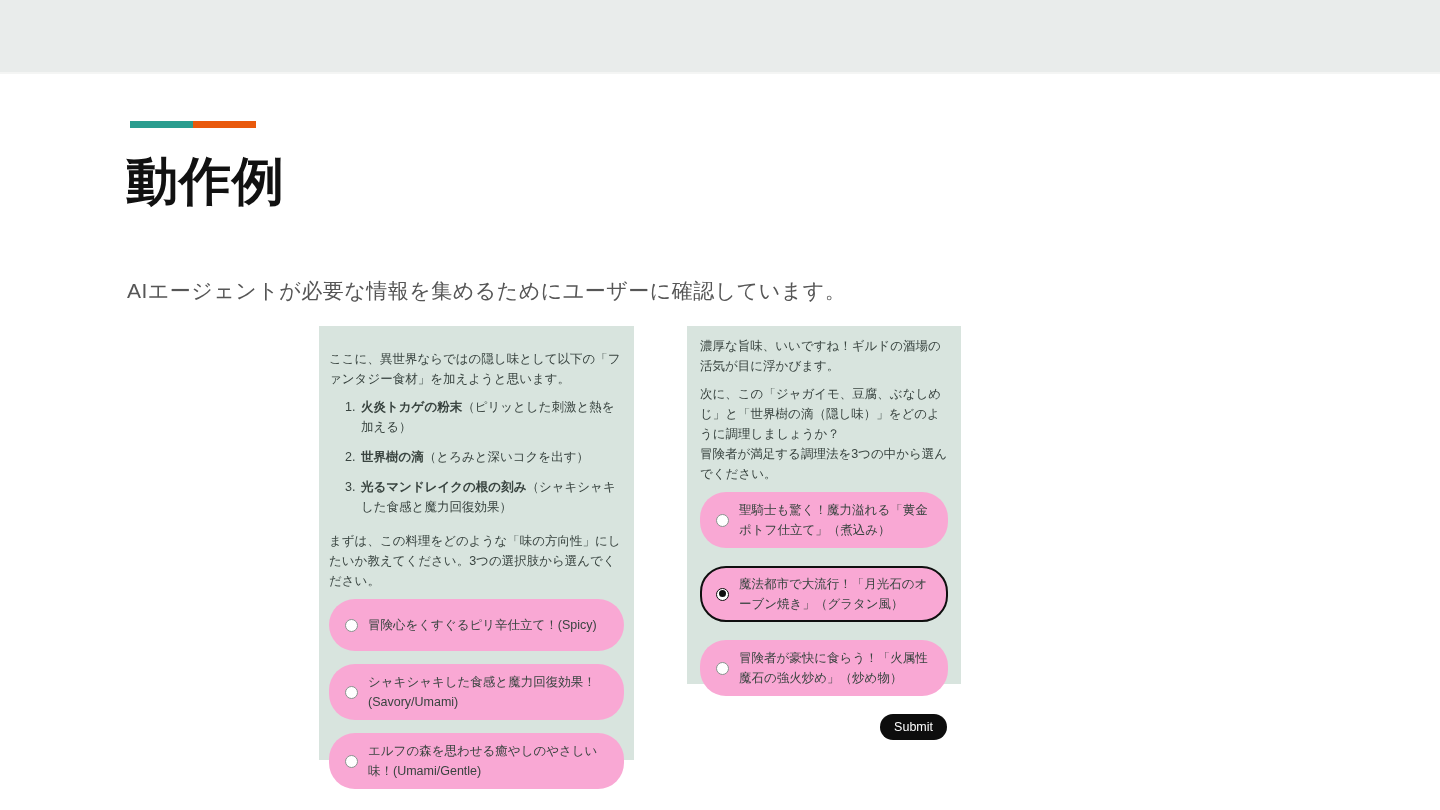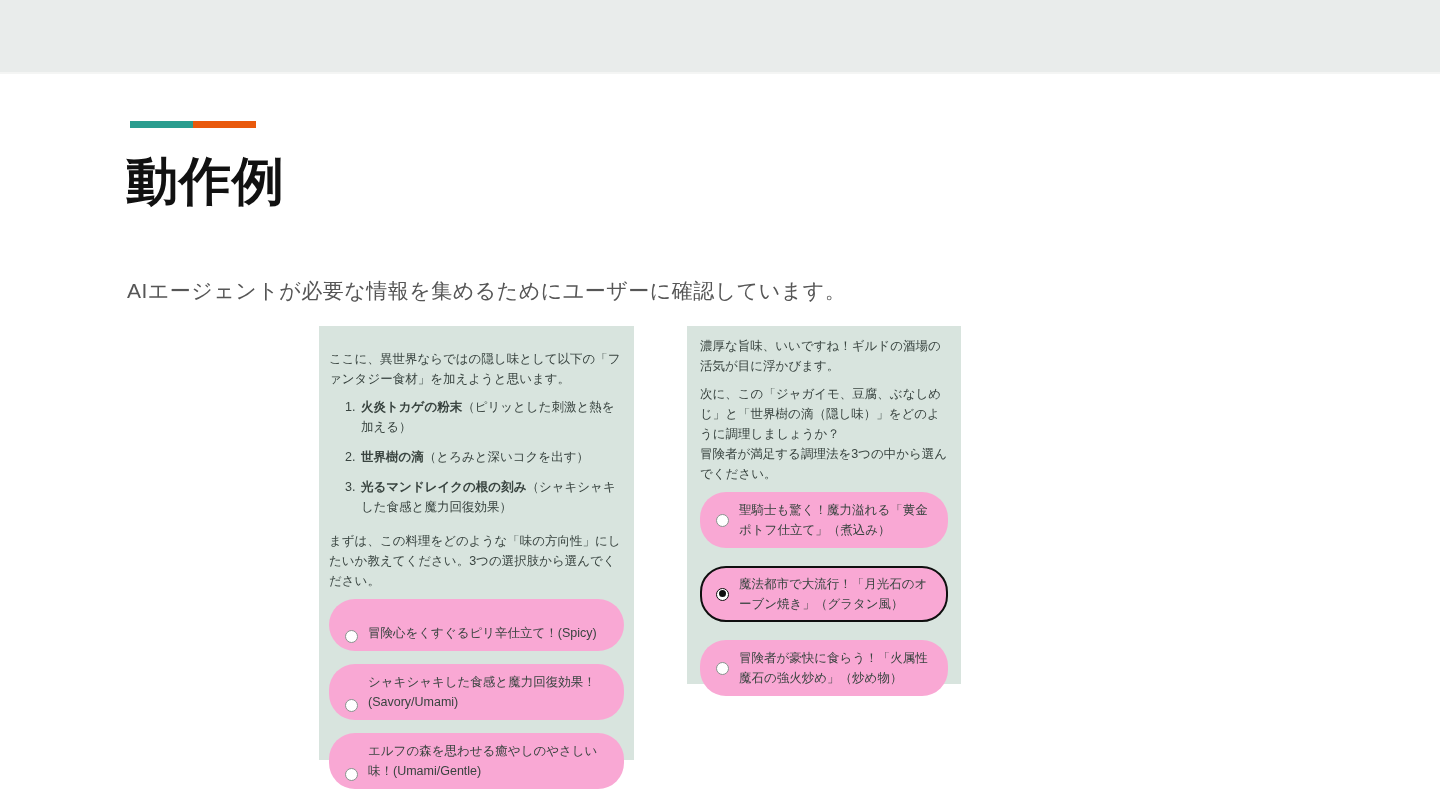--- a/index.html
+++ b/index.html
@@ -51,21 +51,21 @@
   .question { margin: 12px 0 16px 0; }
   .option-card {
     background: #f9a8d4;
     border-radius: 26px;
     border: 2px solid transparent;
     display: flex; align-items: center; gap: 10px;
     padding: 6px 14px;
     margin-bottom: 13px;
     cursor: pointer;
   }
-  .panel-left  .option-card { min-height: 52px; align-items: flex-end; }
+  .panel-left  .option-card { min-height: 52px; }
   .panel-right .option-card { min-height: 47px; margin-bottom: 18px; }
   .option-card.selected { border-color: #0f0f0f; }
   .radio {
     width: 13px; height: 13px; flex: 0 0 13px;
     border: 1.5px solid #8a938f; border-radius: 50%;
     background: #ffffff;
     position: relative;
   }
   .option-card.selected .radio { border-color: #0f0f0f; }
   .option-card.selected .radio::after {
@@ -135,13 +135,16 @@
   </div>
   <div class="option-card selected">
     <span class="radio"></span>
     <span class="option-label">魔法都市で大流行！「月光石のオーブン焼き」（グラタン風）</span>
   </div>
   <div class="option-card">
     <span class="radio"></span>
     <span class="option-label">冒険者が豪快に食らう！「火属性魔石の強火炒め」（炒め物）</span>
   </div>
 
+  <div class="submit-row">
+    <button class="submit-btn">Submit</button>
+  </div>
 </div>
 
 </body></html>

